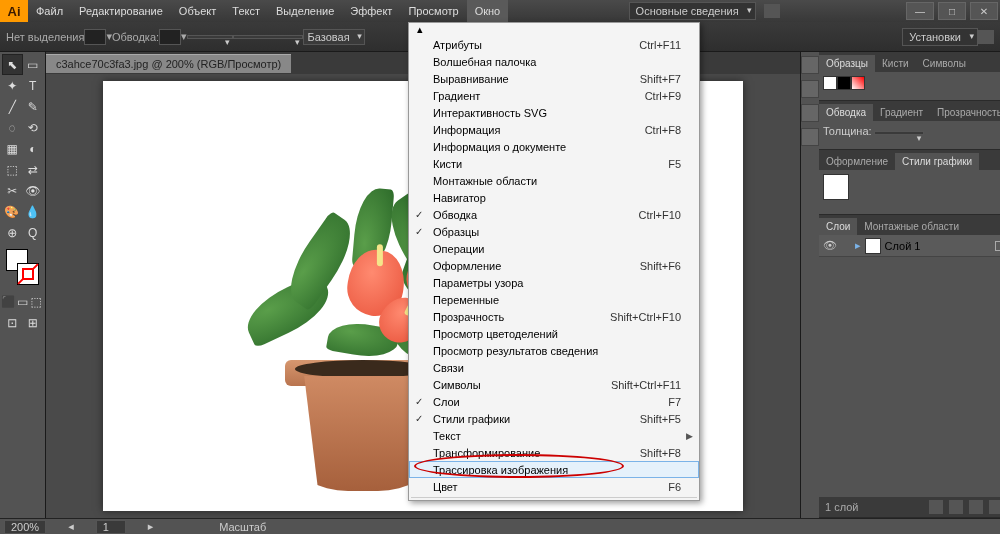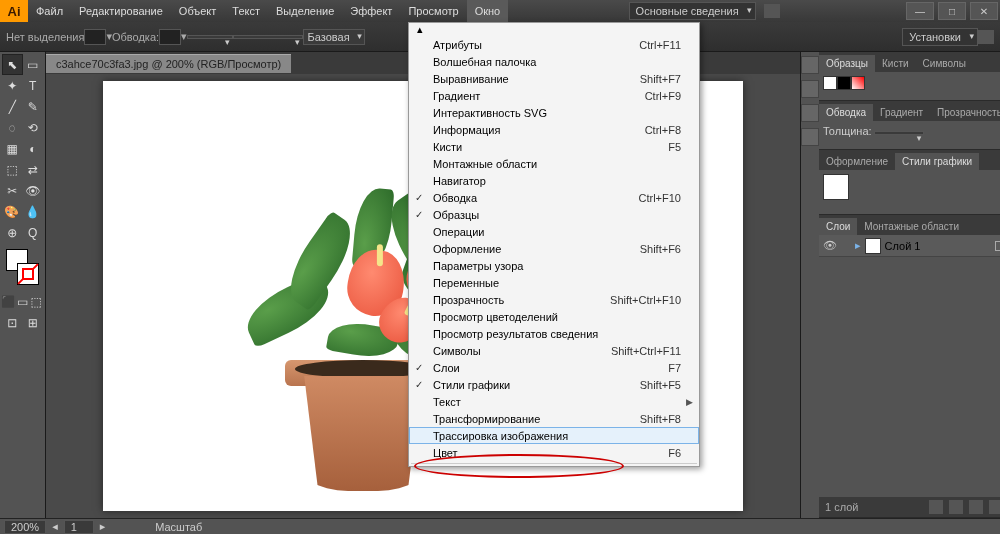--- a/index.html
+++ b/index.html
@@ -24,21 +24,21 @@
 .fillstroke{height:40px;position:relative;margin:4px 2px}
 .fs-fill{position:absolute;width:22px;height:22px;background:#fff;border:1px solid #000;left:2px;top:2px}
 .fs-stroke{position:absolute;width:22px;height:22px;background:#fff;border:1px solid #000;right:2px;bottom:2px}
 .fs-stroke:after{content:"";position:absolute;inset:4px;border:2px solid red;background:#fff;transform:rotate(0)}
 .fs-stroke .diag{position:absolute;width:28px;height:2px;background:red;transform:rotate(-45deg);top:9px;left:-4px}
 .canvas-area{flex:1;background:#4a4a4a;display:flex;flex-direction:column;overflow:hidden}
 .doc-tab{height:22px;background:#3a3a3a;display:flex;align-items:center}
 .doc-tab-inner{background:#888;padding:3px 10px;color:#222;border-top:1px solid #aaa}
 .canvas-wrap{flex:1;background:#4a4a4a;display:flex;align-items:center;justify-content:center;overflow:hidden;position:relative}
 .artboard{width:640px;height:430px;background:#fff;position:relative;box-shadow:0 0 8px rgba(0,0,0,.5)}
-.status{height:16px;background:#535353;display:flex;align-items:center;padding:0 4px;color:#ccc;gap:6px;border-top:1px solid #222}
+.status{height:16px;background:#535353;display:flex;align-items:center;padding:0 4px;color:#ccc;gap:22px;border-top:1px solid #222}
 .status-field{background:#3a3a3a;border:1px solid #555;padding:0 6px}
 .panels{width:200px;background:#535353;border-left:1px solid #1a1a1a;display:flex}
 .panel-strip{width:22px;background:#535353;display:flex;flex-direction:column;gap:6px;padding-top:4px;align-items:center}
 .panel-strip .picon{width:18px;height:18px;background:#666;border:1px solid #444}
 .panel-stack{flex:1;display:flex;flex-direction:column}
 .panel{background:#535353;border-bottom:1px solid #2a2a2a}
 .panel-tabs{display:flex;background:#3a3a3a;height:20px;align-items:flex-end}
 .ptab{padding:3px 7px;color:#aaa;font-size:10px;cursor:pointer}
 .ptab.active{background:#535353;color:#ddd}
 .panel-body{padding:4px;min-height:28px;color:#ccc;font-size:10px}
@@ -307,20 +307,23 @@
       <span class="dd-shortcut">Ctrl+F9</span>
     </div>
     <div class="dd-item">
       <span>Интерактивность SVG</span>
     </div>
     <div class="dd-item">
       <span>Информация</span>
       <span class="dd-shortcut">Ctrl+F8</span>
     </div>
     <div class="dd-item">
+      <span>Информация о документе</span>
+    </div>
+    <div class="dd-item">
       <span>Кисти</span>
       <span class="dd-shortcut">F5</span>
     </div>
     <div class="dd-item">
       <span>Монтажные области</span>
     </div>
     <div class="dd-item">
       <span>Навигатор</span>
     </div>
     <div class="dd-item">
@@ -349,20 +352,23 @@
       <span>Прозрачность</span>
       <span class="dd-shortcut">Shift+Ctrl+F10</span>
     </div>
     <div class="dd-item">
       <span>Просмотр цветоделений</span>
     </div>
     <div class="dd-item">
       <span>Просмотр результатов сведения</span>
     </div>
     <div class="dd-item">
+      <span>Связи</span>
+    </div>
+    <div class="dd-item">
       <span>Символы</span>
       <span class="dd-shortcut">Shift+Ctrl+F11</span>
     </div>
     <div class="dd-item">
       <span class="dd-check">✓</span>
       <span>Слои</span>
       <span class="dd-shortcut">F7</span>
     </div>
     <div class="dd-item">
       <span class="dd-check">✓</span>

